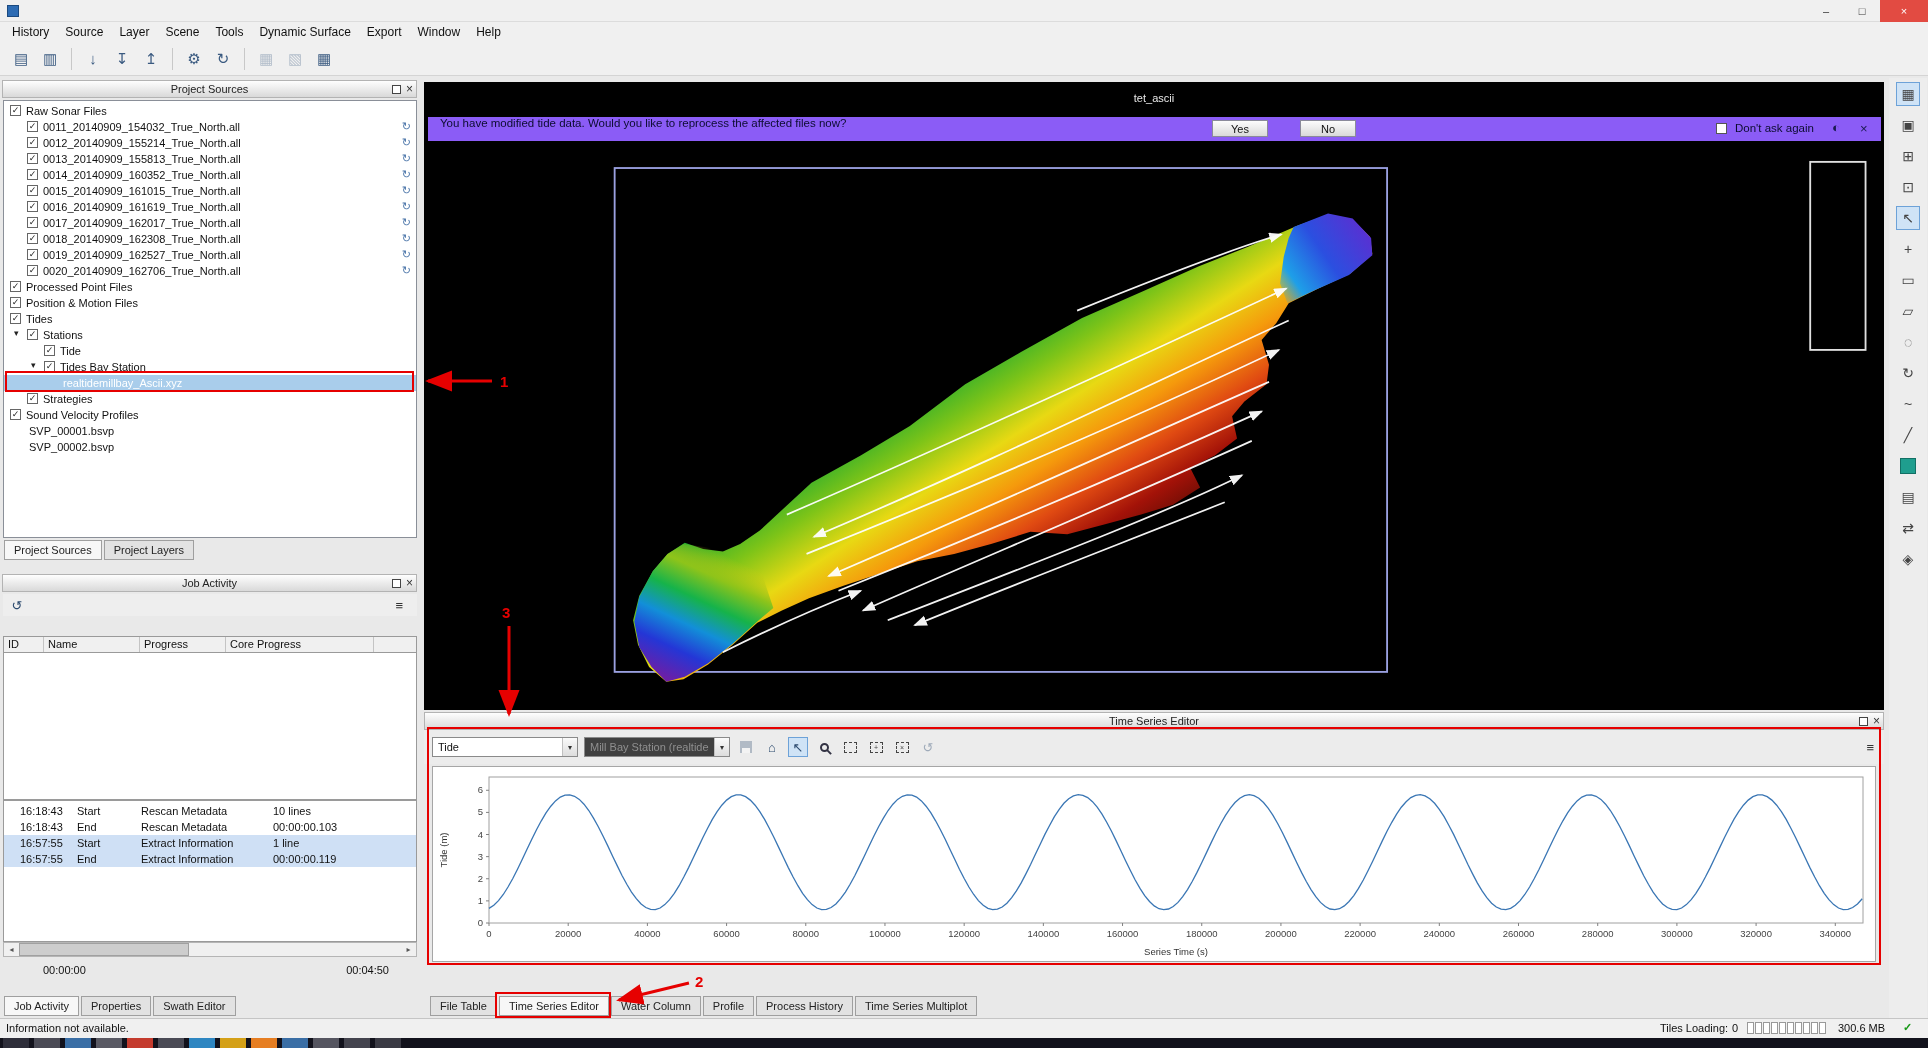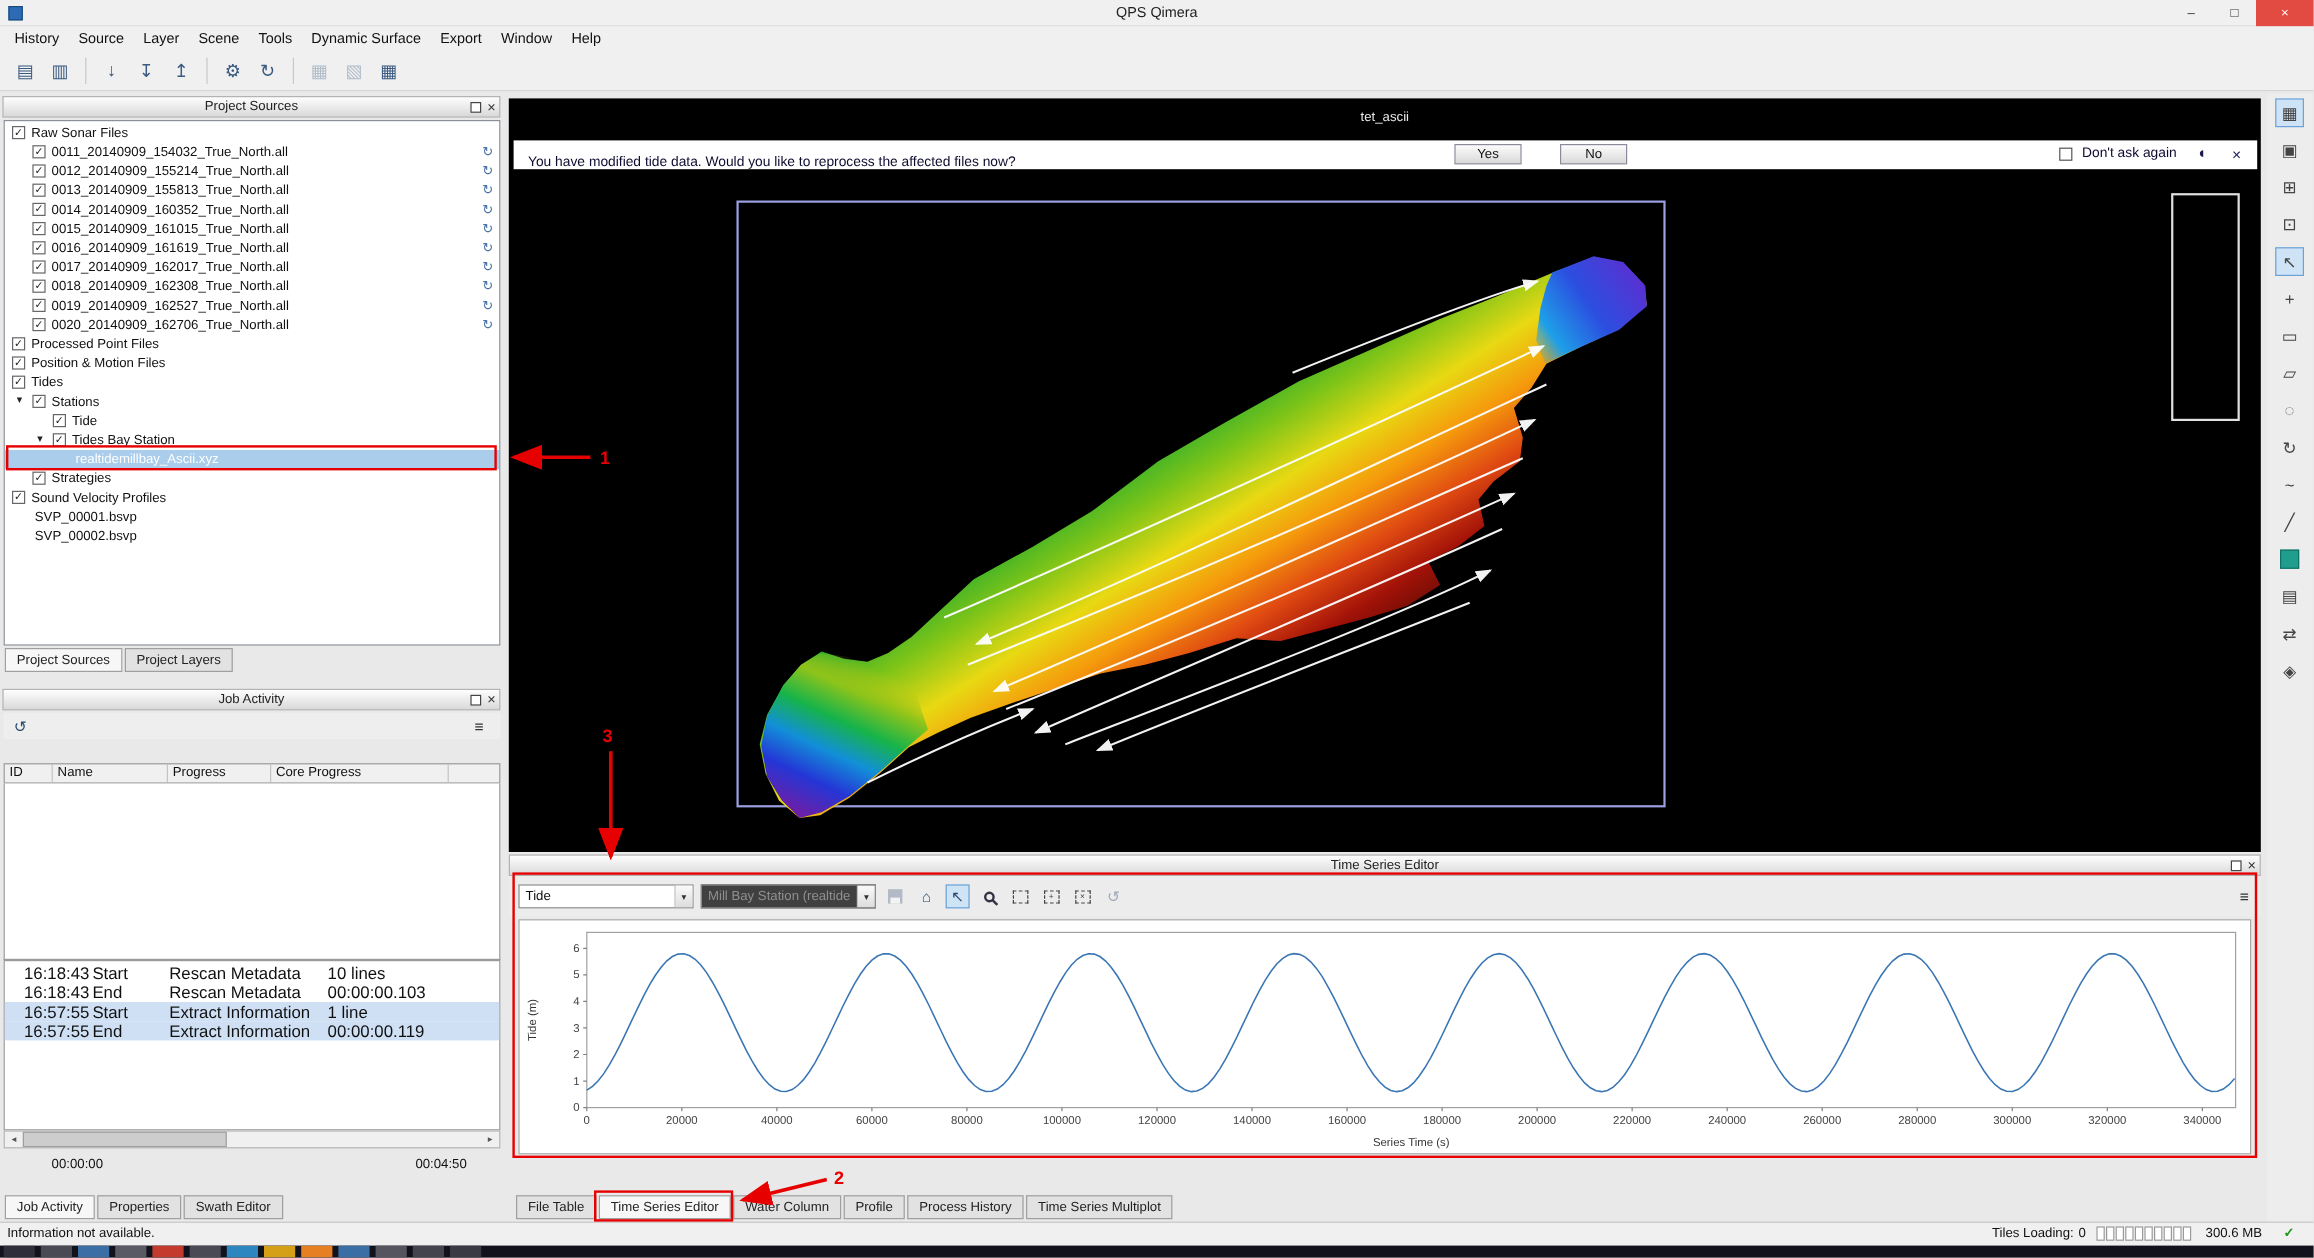--- a/index.html
+++ b/index.html
@@ -34,32 +34,32 @@
 .sync{position:absolute;right:5px;top:1px;font-size:11px;color:#4a74a8}
 
 .tabrow{position:absolute;display:flex;gap:2px}
 .tab{padding:3px 9px;font-size:11px;background:#e2e2e2;border:1px solid #9f9f9f;color:#222;white-space:nowrap}
 .tab.active{background:#f7f7f7}
 
 #ja-toolbar{position:absolute;left:3px;top:594px;width:414px;height:22px;background:#eeeeee;display:flex;align-items:center;padding:0 4px}
 #ja-thead{position:absolute;left:3px;top:636px;width:414px;height:17px;display:flex;background:#f0f0f0;border:1px solid #9a9a9a;font-size:11px}
 .thcell{border-right:1px solid #c4c4c4;padding:1px 4px;overflow:hidden;white-space:nowrap}
 #ja-body{position:absolute;left:3px;top:653px;width:414px;height:147px;background:#fff;border:1px solid #9a9a9a;border-top:none}
-#ja-log{position:absolute;left:3px;top:800px;width:414px;height:142px;background:#fff;border:1px solid #9a9a9a;font-size:14px;padding-top:2px}
+#ja-log{position:absolute;left:3px;top:800px;width:414px;height:142px;background:#fff;border:1px solid #9a9a9a;font-size:11px;padding-top:2px}
 .lrow{display:grid;grid-template-columns:57px 64px 132px auto;height:16px;line-height:16px;padding-left:16px}
 .lrow.hl{background:#cfe0f5}
 #ja-scroll{position:absolute;left:3px;top:942px;width:414px;height:15px;background:#f0f0f0;border:1px solid #b5b5b5;display:flex;align-items:center}
 .sarrow{width:15px;height:13px;font-size:8px;display:flex;align-items:center;justify-content:center;color:#555}
 #sthumb{width:170px;height:13px;background:#cdcdcd;border:1px solid #a0a0a0}
 #sright{margin-left:auto}
 #ja-times{position:absolute;left:3px;top:964px;width:414px;height:18px;font-size:11px}
 
 #scene{position:absolute;left:424px;top:82px;width:1460px;height:628px;background:#000}
 #scene-title{position:absolute;left:424px;top:92px;width:1460px;text-align:center;color:#e8e8e8;font-size:11px;z-index:5}
-#notif{position:absolute;left:428px;top:117px;width:1453px;height:24px;background:#ffffff;display:flex;align-items:flex-end;font-size:11.5px;color:#0c0c30;z-index:6}
+#notif{position:absolute;left:428px;top:117px;width:1453px;height:24px;background:#8b5cf6;display:flex;align-items:flex-start;font-size:11.5px;color:#0c0c30;z-index:6}
 .nbtn{position:absolute;width:56px;height:17px;top:3px;background:linear-gradient(#fcfcfc,#d9d9d9);border:1px solid #8a8a9a;font-size:11px;display:flex;align-items:center;justify-content:center;color:#111}
 .ncheck{position:absolute;top:6px;width:11px;height:11px;background:#fff;border:1px solid #555}
 
 #tse-toolbar{position:absolute;left:424px;top:730px;width:1460px;height:34px;background:#ececec;display:flex;align-items:center;gap:6px;padding-left:8px}
 .combo{height:20px;width:146px;border:1px solid #8a8a8a;background:#fff;font-size:11px;display:flex;align-items:center;padding-left:5px;color:#111}
 .combo.dis{background:#404040;color:#8f8f8f}
 .combo .arrowbox{margin-left:auto;width:15px;height:100%;border-left:1px solid #c0c0c0;display:flex;align-items:center;justify-content:center;font-size:8px;color:#333;background:linear-gradient(#fafafa,#ddd)}
 .ibtn{width:20px;height:20px;border:1px solid transparent;display:flex;align-items:center;justify-content:center;font-size:13px;color:#2c4a6e}
 .ibtn.active{background:#cfe3f6;border-color:#6da2d8}
 .ibtn.dis{opacity:.4}
@@ -84,21 +84,20 @@
 .redbox{position:absolute;border:2px solid #e60000;z-index:55;pointer-events:none}
 #ann-overlay{position:absolute;left:0;top:0;z-index:60;pointer-events:none}
 .annnum{font-weight:bold;font-size:15px;fill:#e60000;font-family:"Liberation Sans",sans-serif}
 .hamb{margin-left:auto;margin-right:10px;font-size:13px;color:#333}
 </style>
 </head>
 <body>
 
 <div id="titlebar">
   <span id="app-icon"></span>
-  <span id="window-title">QPS Qimera</span>
   <span id="win-btns">
     <span class="winbtn">–</span>
     <span class="winbtn">□</span>
     <span class="winbtn close">×</span>
   </span>
 </div>
 <div id="menubar">
     <span class="menu-item">History</span>
     <span class="menu-item">Source</span>
     <span class="menu-item">Layer</span>

